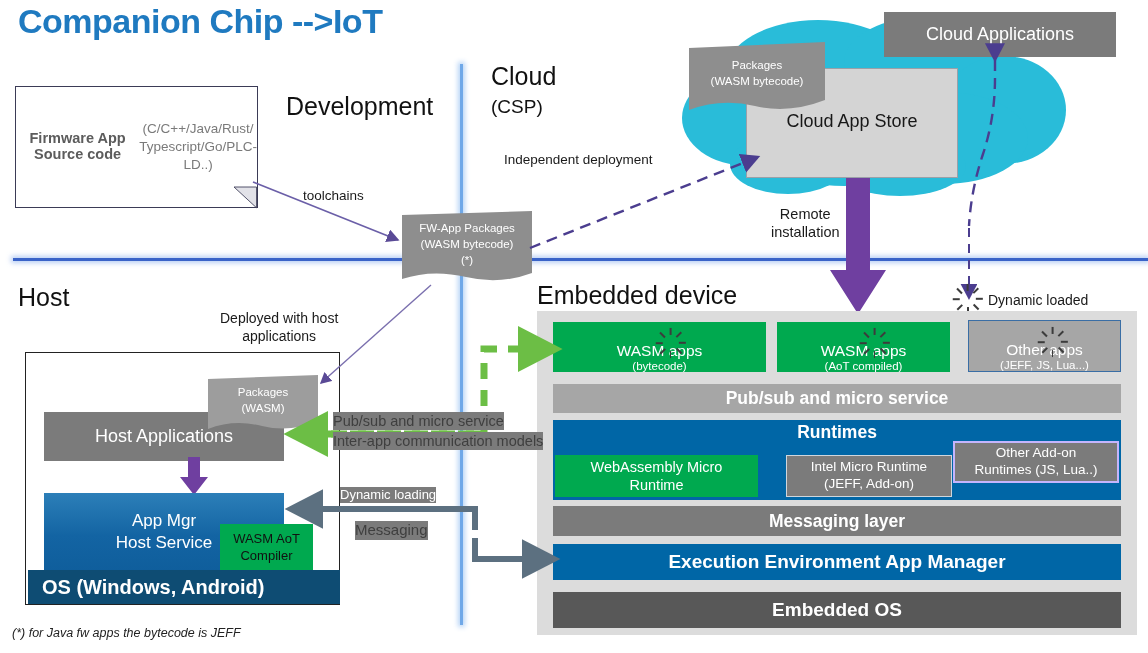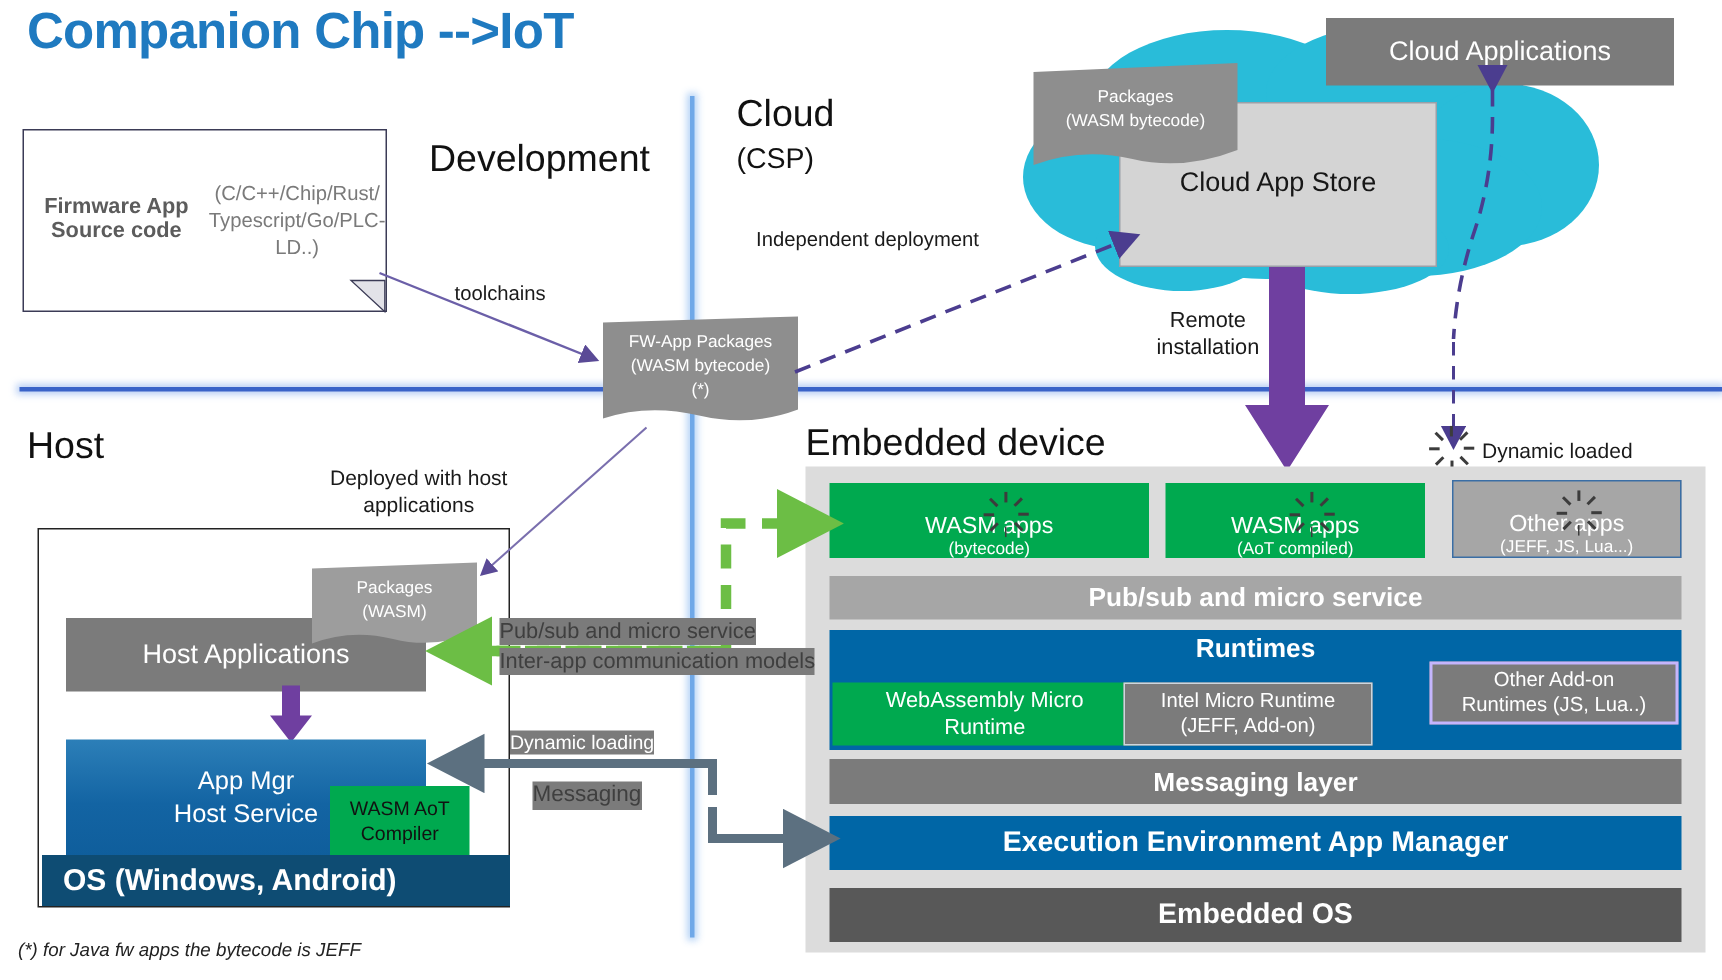--- a/index.html
+++ b/index.html
@@ -107,21 +107,21 @@
 
 <div class="abs section-cap" style="left:286px; top:76px;margin-top:16px;">Development</div>
 <div class="abs section-cap" style="left:491px; top:62px;">Cloud</div>
 <div class="abs section-cap small" style="left:491px; top:96px;">(CSP)</div>
 <div class="abs section-cap" style="left:18px; top:283px;">Host</div>
 <div class="abs section-cap" style="left:537px; top:281px;">Embedded device</div>
 
 
 <div class="abs" id="fw-box">
   <div class="t1">Firmware App Source code</div>
-  <div class="t2" style="white-space:pre-line;">(C/C++/Chip/Rust/
+  <div class="t2" style="white-space:pre-line;">(C/C++/Java/Rust/
 Typescript/Go/PLC-LD..)</div>
 </div>
 <svg class="abs" id="fw-tail" width="30" height="30" viewBox="0 0 30 30" style="left:234px; top:187px;">
   <polygon points="0,0 26,0 26,24" fill="#e2e2e8" stroke="#3b3b56" stroke-width="1"></polygon>
 </svg>
 
 
 <svg class="abs" width="230" height="90" viewBox="0 0 230 90" style="left:250px; top:180px;">
   <defs>
     <marker id="mk-purple" markerWidth="9" markerHeight="9" refX="7" refY="4.2" orient="auto">
@@ -268,21 +268,21 @@
 </div>
 
 
 <div class="abs blue" style="left:553px; top:420px; width:568px; height:80px;">
   <div class="abs band-bold" style="left:0; top:2px; width:568px; text-align:center; color:#fff;">Runtimes</div>
 </div>
 <div class="abs blk green" style="left:555px; top:455px; width:203px; height:42px; font-size:14.5px; line-height:1.25;">
   <span>WebAssembly Micro</span>
   <span>Runtime</span>
 </div>
-<div class="abs blk grey" style="left:749px; top:455px; width:166px; height:42px; font-size:13.5px; line-height:1.25; border:1px solid #cfd6dd; box-sizing:border-box;">
+<div class="abs blk grey" style="left:786px; top:455px; width:166px; height:42px; font-size:13.5px; line-height:1.25; border:1px solid #cfd6dd; box-sizing:border-box;">
   <span>Intel Micro Runtime</span>
   <span>(JEFF, Add-on)</span>
 </div>
 <div class="abs blk grey" style="left:953px; top:441px; width:166px; height:42px; font-size:13.5px; line-height:1.25; border:2px solid #c4b5fd; box-sizing:border-box;">
   <span>Other Add-on</span>
   <span>Runtimes (JS, Lua..)</span>
 </div>
 
 
 <div class="abs blk grey band-bold" style="left:553px; top:506px; width:568px; height:30px;">

